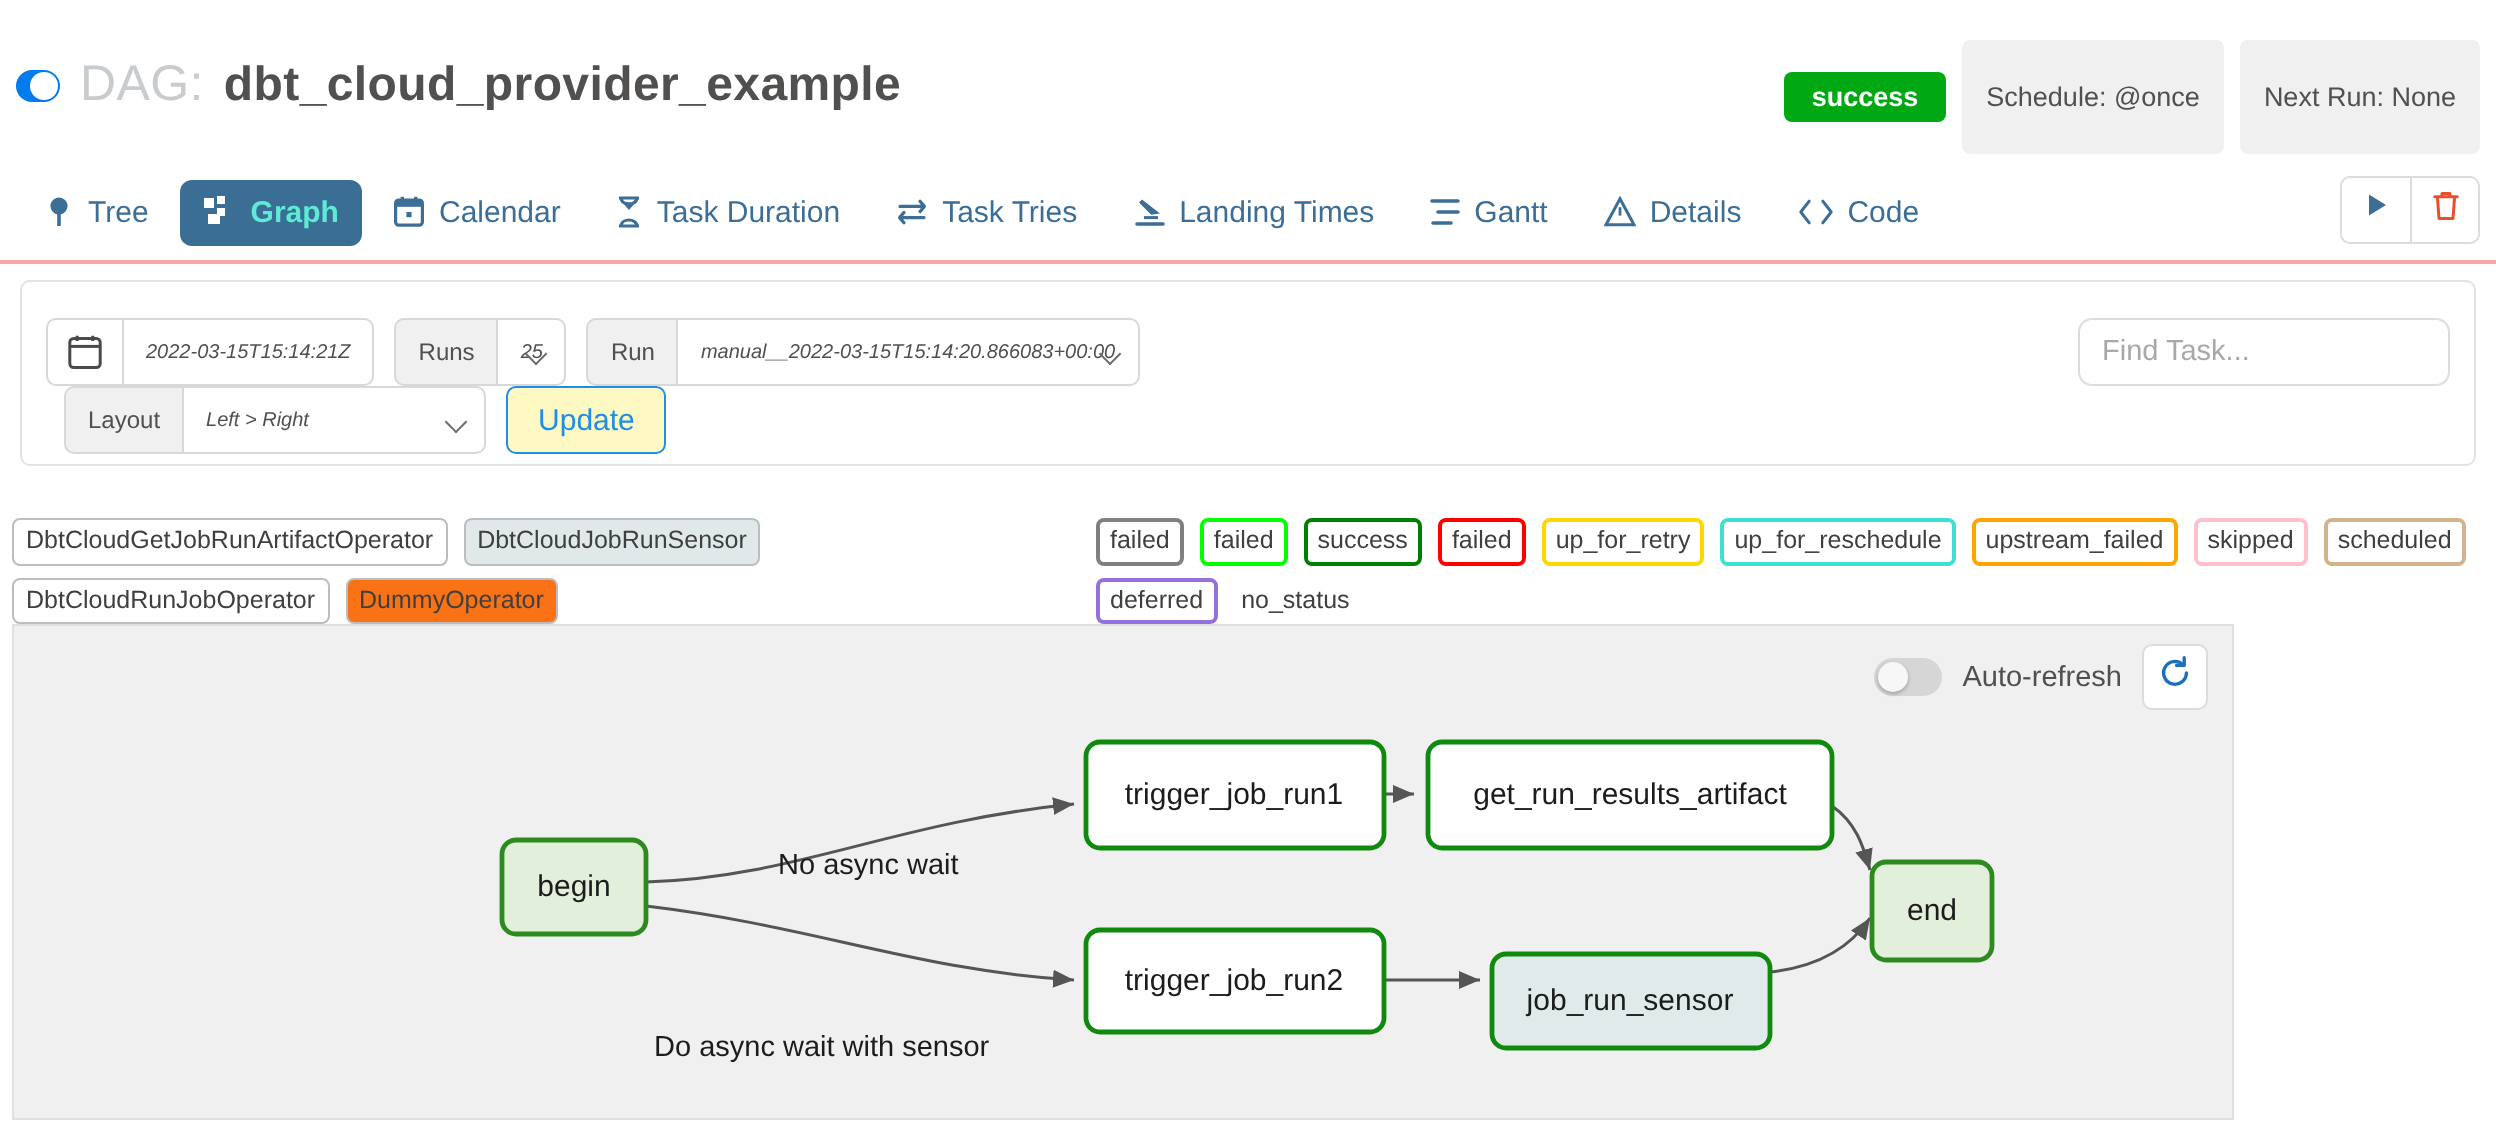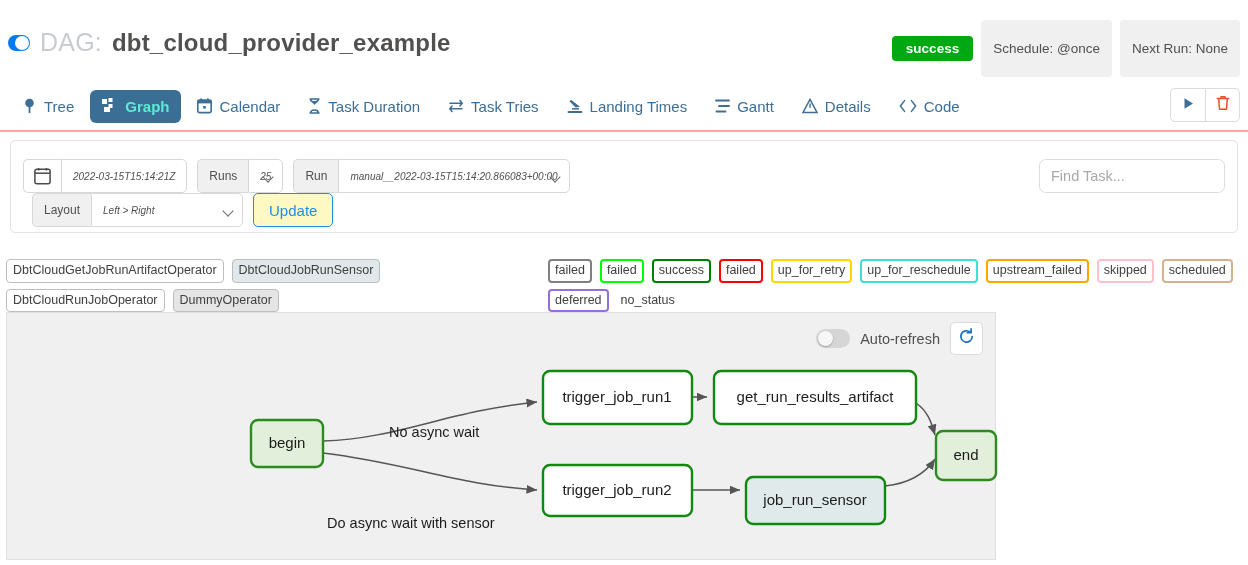--- a/index.html
+++ b/index.html
@@ -129,21 +129,21 @@
   .chip {
     font-size: 12.5px; line-height: 1; padding: 4px 6px 5px;
     border: 1px solid #bdbdbd; border-radius: 4px;
     background: #ffffff; color: #3f3f3f; white-space: nowrap;
   }
   .chip.st { border-width: 2px; padding: 3px 5px 4px; }
   .chip.plain { border-color: transparent; background: transparent; padding-left: 2px; }
 
   
   .graph-panel {
-    position: absolute; left: 6px; top: 312px; width: 990px; height: 248px;
+    position: absolute; left: 6px; top: 312px; width: 1111px; height: 248px;
     background: #f0f0f0; border: 1px solid #e0e0e0;
   }
   .refresh-row {
     position: absolute; right: 12px; top: 9px;
     display: flex; align-items: center; gap: 10px;
   }
   .switch {
     width: 34px; height: 19px; border-radius: 10px; background: #d6d6d6;
     position: relative; cursor: pointer; flex: none;
   }
@@ -342,21 +342,21 @@
     </div>
 
     <div class="find-task">Find Task...</div>
   </div>
 
   <div class="legend-area">
     <div class="legend-col op-legend">
       <div class="chip" style="background:#ffffff">DbtCloudGetJobRunArtifactOperator</div>
       <div class="chip" style="background:#e0e8ea">DbtCloudJobRunSensor</div>
       <div class="chip" style="background:#ffffff">DbtCloudRunJobOperator</div>
-      <div class="chip" style="background:#e5e5e5">DummyOperator</div>
+      <div class="chip" style="background:#f97316">DummyOperator</div>
     </div>
 
     <div class="legend-col st-legend">
       <div class="chip st" style="border-color:#808080">failed</div>
       <div class="chip st" style="border-color:#00ff00">failed</div>
       <div class="chip st" style="border-color:#008000">success</div>
       <div class="chip st" style="border-color:#ff0000">failed</div>
       <div class="chip st" style="border-color:#ffd700">up_for_retry</div>
       <div class="chip st" style="border-color:#40e0d0">up_for_reschedule</div>
       <div class="chip st" style="border-color:#ffa500">upstream_failed</div>

